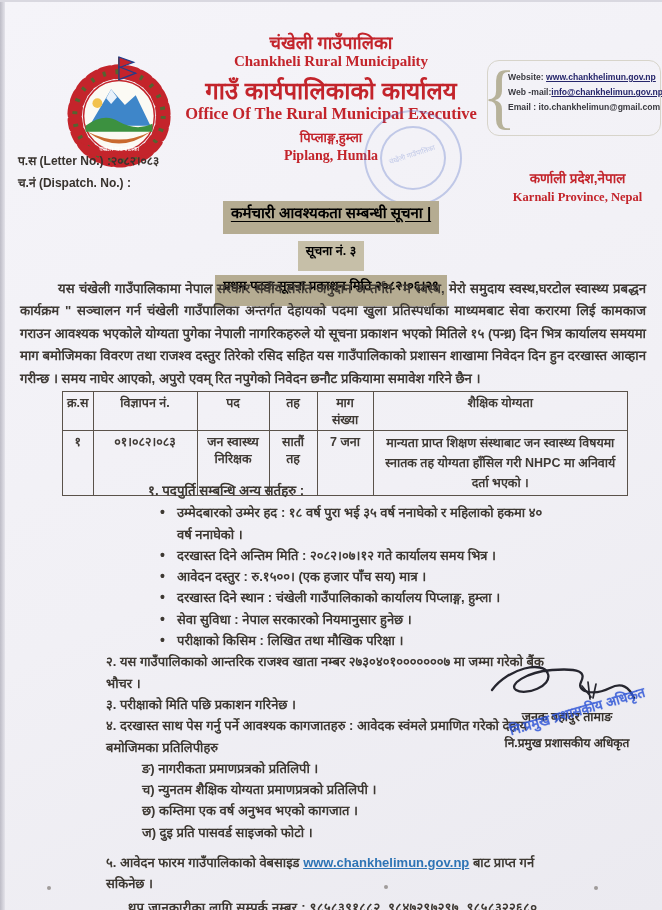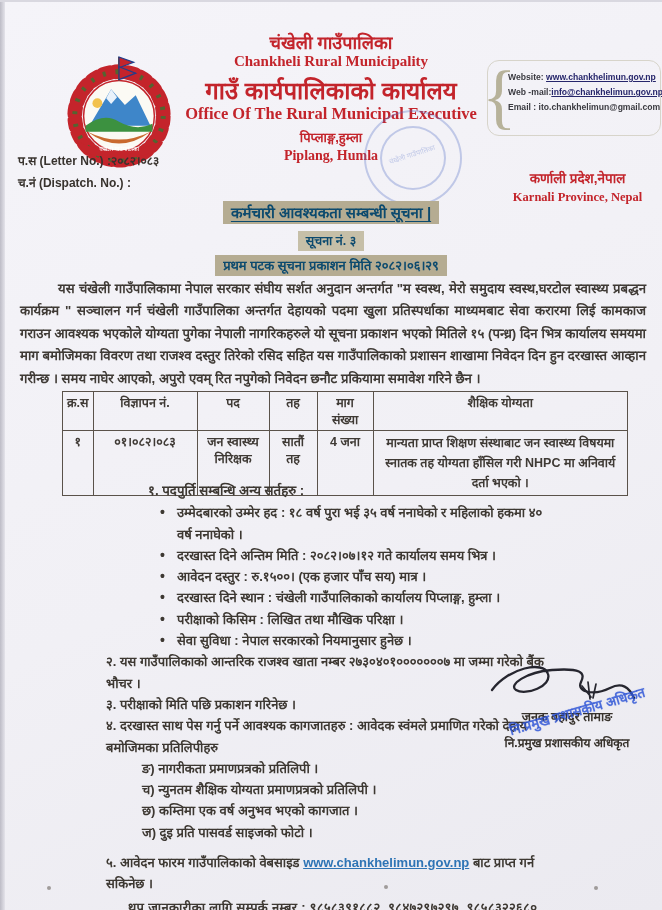--- a/index.html
+++ b/index.html
@@ -36,21 +36,21 @@
 
   .stamp-top{position:absolute;left:362px;top:110px;width:100px;height:96px;opacity:.33;pointer-events:none;}
   .stamp-top .ring{position:absolute;border:2px solid #5a74c8;border-radius:50%;}
   .r1{left:2px;top:0;width:94px;height:92px;}
   .r2{left:18px;top:16px;width:62px;height:60px;border-width:1.5px;}
   .stamp-top .txt{position:absolute;left:10px;top:40px;width:80px;font-size:7px;color:#5a74c8;
                   text-align:center;transform:rotate(-18deg);}
 
   
   .notice-head{position:absolute;left:0;right:0;top:201px;text-align:center;}
-  .hl{display:inline-block;background:#b5ac92;color:#0c4a6e;padding:1px 8px 2px;}
+  .hl{display:inline-block;background:#b5ac92;color:#000000;padding:1px 8px 12px;}
   .n-title{font-size:15px;font-weight:700;text-decoration:underline;text-underline-offset:3px;}
   .n-no{font-size:12.5px;font-weight:700;background:#c6bfa8;margin-top:7px;}
   .n-date{font-size:13px;font-weight:700;margin-top:4px;}
 
   
   .para{position:absolute;left:20px;right:16px;top:278px;font-size:13.2px;line-height:22.4px;
         text-align:justify;text-indent:38px;font-weight:700;color:#3f3a35;}
 
   
   table.main{position:absolute;left:62px;top:391px;width:566px;border-collapse:collapse;
@@ -167,35 +167,35 @@
         <th>माग संख्या</th>
         <th>शैक्षिक योग्यता</th>
       </tr>
     </thead>
     <tbody>
       <tr>
         <td>१</td>
         <td>०१।०८२।०८३</td>
         <td>जन स्वास्थ्य निरिक्षक</td>
         <td>सातौं तह</td>
-        <td>4 जना</td>
+        <td>7 जना</td>
         <td class="qual">मान्यता  प्राप्त  शिक्षण  संस्थाबाट  जन  स्वास्थ्य  विषयमा स्नातक तह योग्यता हाँसिल गरी NHPC मा अनिवार्य दर्ता भएको ।</td>
       </tr>
     </tbody>
   </table>
 
   <div class="conds">
     <div class="c-head">१.  पदपुर्ति सम्बन्धि अन्य सर्तहरु :</div>
     <ul class="bullets">
       <li>उम्मेदबारको उम्मेर हद : १८ वर्ष पुरा भई ३५ वर्ष ननाघेको र महिलाको हकमा ४० वर्ष ननाघेको ।</li>
       <li>दरखास्त दिने अन्तिम मिति : २०८२।०७।१२ गते कार्यालय समय भित्र ।</li>
       <li>आवेदन दस्तुर  : रु.१५००। (एक हजार पाँच सय) मात्र ।</li>
       <li>दरखास्त दिने स्थान : चंखेली गाउँपालिकाको कार्यालय पिप्लाङ्ग, हुम्ला ।</li>
+      <li>सेवा सुविधा : नेपाल सरकारको नियमानुसार हुनेछ ।</li>
       <li>परीक्षाको किसिम :   लिखित तथा मौखिक परिक्षा   ।</li>
-      <li>सेवा सुविधा : नेपाल सरकारको नियमानुसार हुनेछ ।</li>
     </ul>
     <div class="num-item">२.  यस गाउँपालिकाको आन्तरिक राजश्व खाता नम्बर २७३०४०१०००००००७ मा जम्मा गरेको बैंक भौचर ।</div>
     <div class="num-item">३.  परीक्षाको मिति पछि प्रकाशन गरिनेछ ।</div>
     <div class="num-item">४.  दरखास्त साथ पेस गर्नु पर्ने आवश्यक कागजातहरु :   आवेदक स्वंमले प्रमाणित गरेको देहाय बमोजिमका प्रतिलिपीहरु</div>
     <div class="docs">
       <div>ङ)   नागरीकता प्रमाणप्रत्रको प्रतिलिपी  ।</div>
       <div>च)   न्युनतम शैक्षिक योग्यता प्रमाणप्रत्रको प्रतिलिपी  ।</div>
       <div>छ)   कम्तिमा एक वर्ष अनुभव भएको कागजात  ।</div>
       <div>ज)   दुइ प्रति पासवर्ड साइजको फोटो  ।</div>
     </div>

